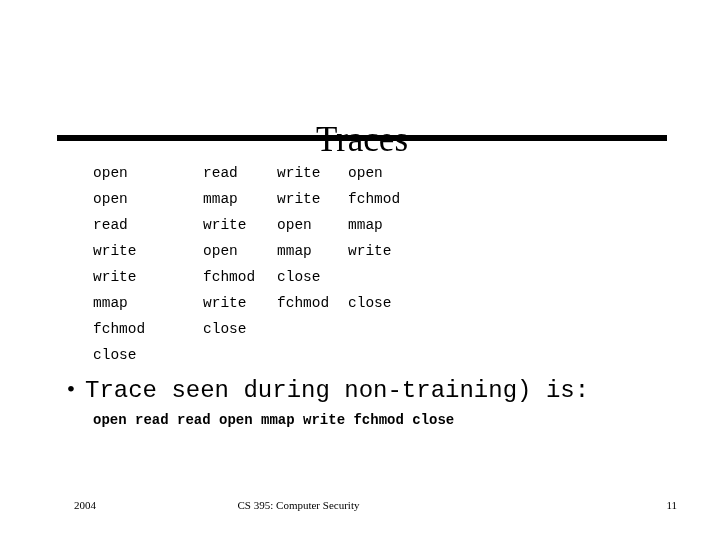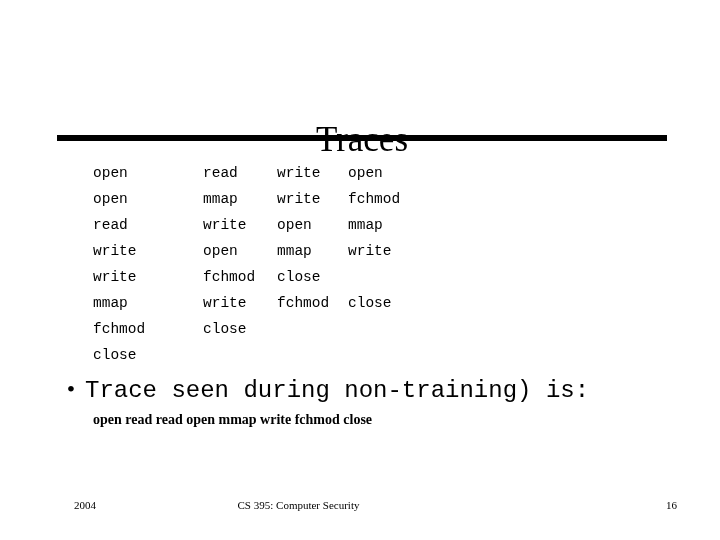--- a/index.html
+++ b/index.html
@@ -102,21 +102,21 @@
     line-height: 30px;
     color: #000000;
     white-space: nowrap;
   }
 
   
   #trace-result {
     position: absolute;
     left: 93px;
     top: 410px;
-    font-family: Liberation Serif, serif;
+    font-family: Liberation Mono, monospace;
     font-size: 14px;
     font-weight: bold;
     line-height: 20px;
     color: #000000;
     white-space: nowrap;
   }
 
   
   #footer {
     position: absolute;
@@ -208,16 +208,16 @@
   <div id="bullet-row">
     <span id="bullet-marker">•</span>
     <span id="bullet-text">Trace seen during non-training) is:</span>
   </div>
 
   <div id="trace-result">open read read open mmap write fchmod close</div>
 
   <div id="footer">
     <span id="footer-year">2004</span>
     <span id="footer-course">CS 395: Computer Security</span>
-    <span id="footer-page">16</span>
+    <span id="footer-page">11</span>
   </div>
 
 </div>
 
 </body></html>

